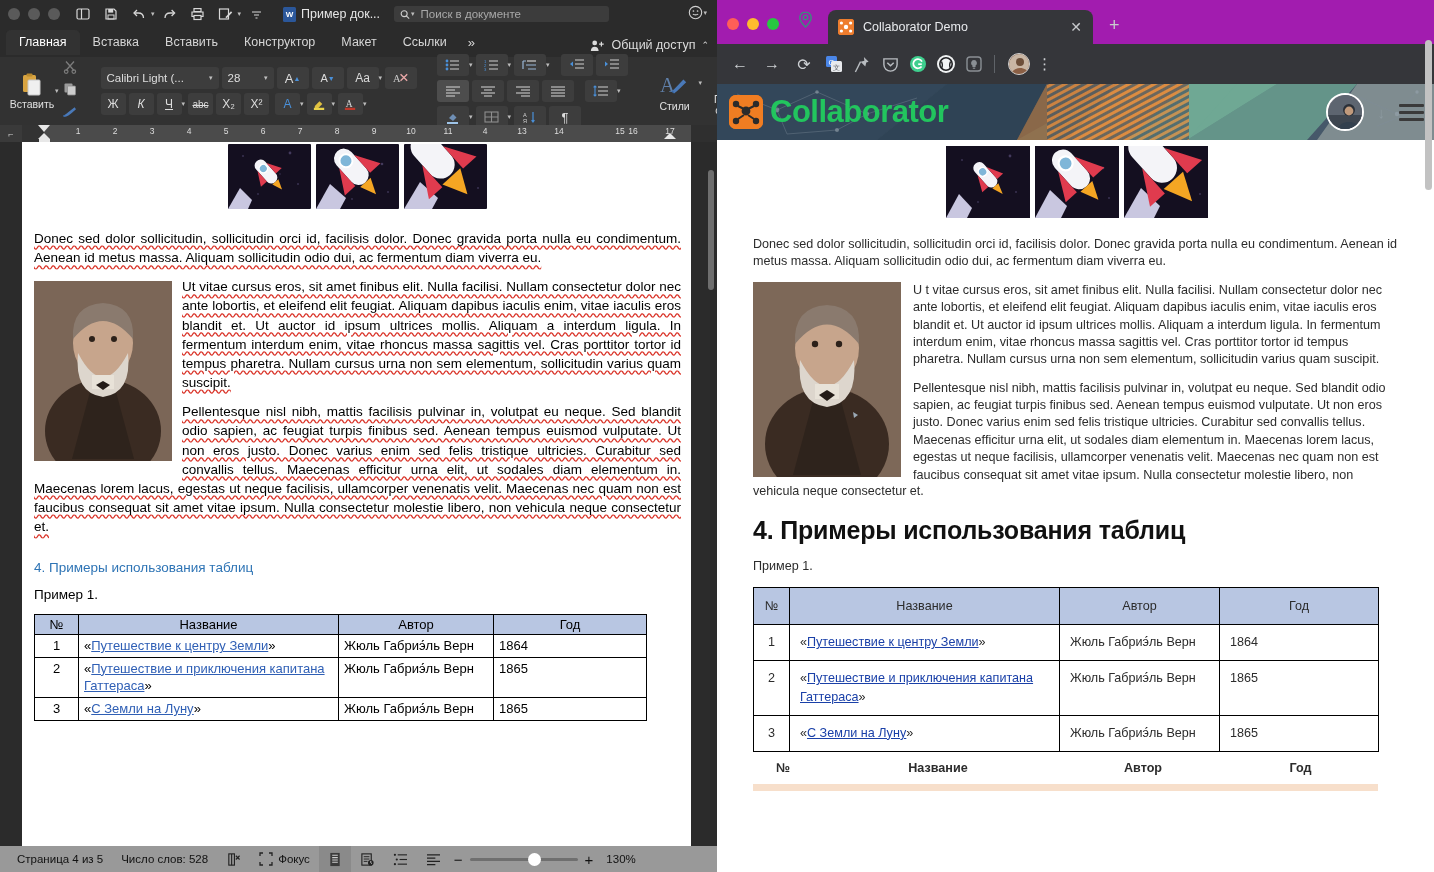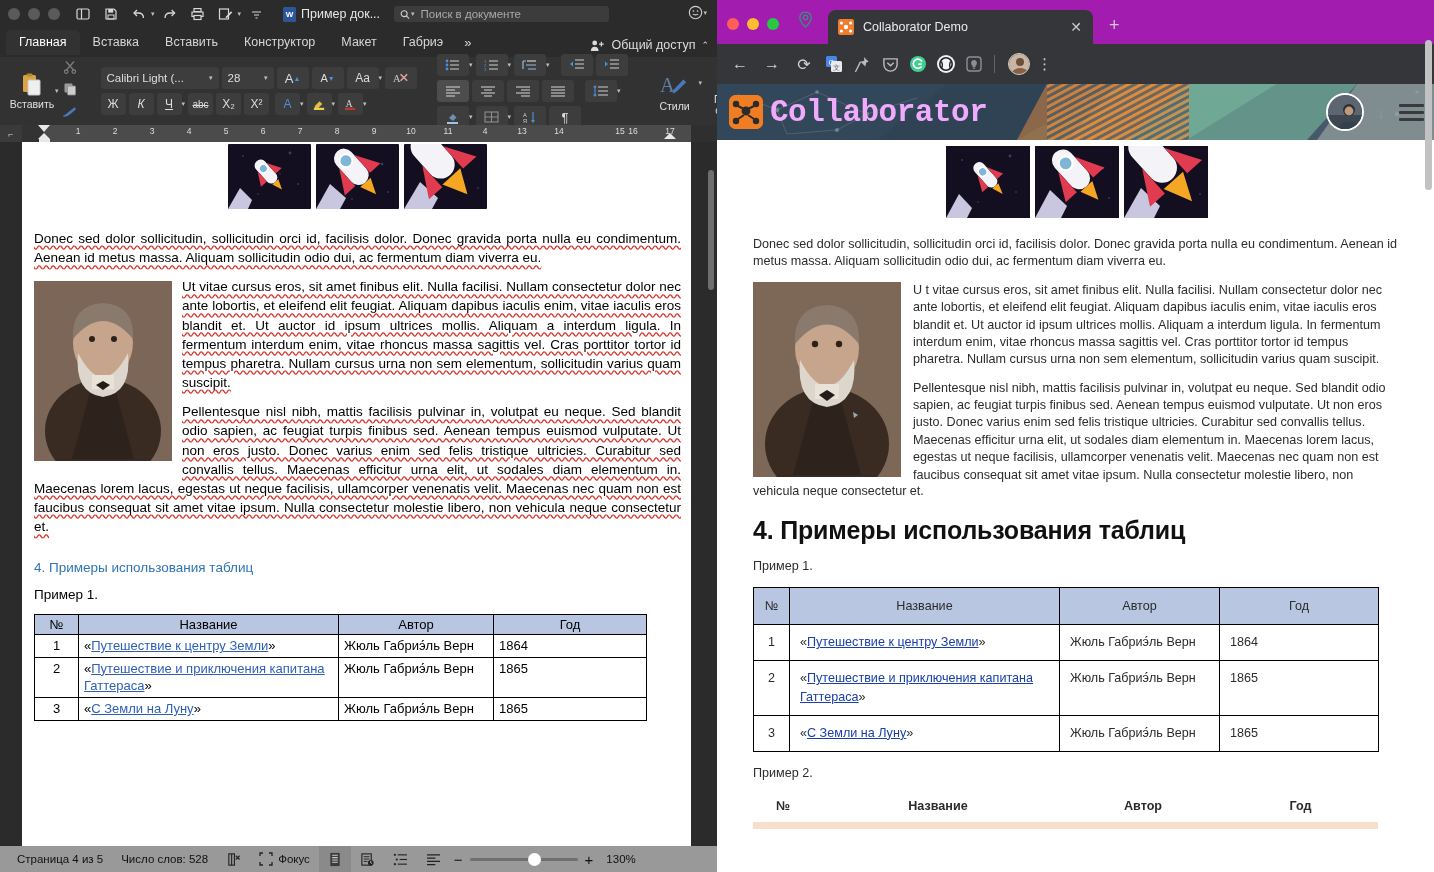--- a/index.html
+++ b/index.html
@@ -104,21 +104,21 @@
   .omni-url { font-size:12.5px; color:#e8eaed; white-space:nowrap; overflow:hidden; }
   .omni-url .path { color:#9aa0a6; }
   .ext { width:22px; height:22px; display:flex; align-items:center; justify-content:center; margin:0 2px; }
   .avatar-sm { width:22px; height:22px; border-radius:50%; background:#8c6a55; border:1px solid #cfcfcf; margin-left:6px; overflow:hidden; position:relative; }
   .kebab { color:#cdd0d3; font-size:15px; padding:0 5px; }
   .tbsep { width:1px; height:18px; background:#5f6368; margin:0 5px; }
 
   .site-header { height:56px; position:relative; overflow:hidden; background:#3d4f5e; display:flex; align-items:center; }
   .logo-wrap { display:flex; align-items:center; gap:7px; padding-left:12px; z-index:3; }
   .logo-sq { width:34px; height:34px; background:#f07d22; border-radius:7px; position:relative; }
-  .logo-text { color:#f0abfc; font-size:31px; font-weight:bold; letter-spacing:-0.5px; font-family:Liberation Mono, monospace; }
+  .logo-text { color:#22c55e; font-size:31px; font-weight:bold; letter-spacing:-0.5px; font-family:Liberation Sans, sans-serif; }
   .hdr-right { position:absolute; right:10px; top:0; height:56px; display:flex; align-items:center; gap:14px; z-index:3; }
   .avatar-lg { width:38px; height:38px; border-radius:50%; border:2px solid #fff; background:#6b6f7a; overflow:hidden; position:relative; }
   .burger { display:flex; flex-direction:column; gap:4px; }
   .burger i { display:block; width:25px; height:3px; background:#3a3a3a; border-radius:1px; }
   .hdr-arrow { color:#8d9aa0; font-size:15px; }
 
   .b-content { flex:1; position:relative; background:#fff; overflow:hidden; padding:0 34px 0 36px; }
   .bp { font-size:12.6px; line-height:1.38; color:#2c2c2c; margin:0 0 11px 0; }
   .brockets { display:flex; gap:5px; justify-content:center; padding-top:6px; }
   .brk { width:84px; height:72px; }
@@ -217,21 +217,21 @@
         <span class="caret">▾</span>
       </div>
     </div>
 
     <div class="w-tabs">
       <div class="w-tab active">Главная</div>
       <div class="w-tab">Вставка</div>
       <div class="w-tab">Вставить</div>
       <div class="w-tab">Конструктор</div>
       <div class="w-tab">Макет</div>
-      <div class="w-tab">Габриэ</div>
+      <div class="w-tab">Ссылки</div>
       <div class="w-more">»</div>
       <div class="share">
         <svg width="15" height="13" viewBox="0 0 16 14">
             <circle cx="5" cy="4.2" r="2.6" fill="#dcdcdc"></circle>
             <path d="M0.8 13c0-3 1.9-4.6 4.2-4.6S9.2 10 9.2 13z" fill="#dcdcdc"></path>
             <path d="M12.2 3v5M9.7 5.5h5" stroke="#dcdcdc" stroke-width="1.3"></path>
           </svg>
         <span>Общий доступ</span>
         <span style="font-size:9px;">⌃</span>
       </div>
@@ -905,21 +905,20 @@
         </tr>
         <tr>
           <td class="ctr">3</td>
           <td><span>«</span><span class="ltr">С Земли на Луну</span><span>»</span></td>
           <td>Жюль Габриэ́ль Верн</td>
           <td>1865</td>
         </tr>
       </tbody>
         </table>
 
-      <p class="bex" style="margin-top:14px;margin-bottom:10px;">Пример 2.</p>
 
       <table class="bt2">
         <colgroup>
             <col style="width:60px">
             <col style="width:250px">
             <col style="width:160px">
             <col style="width:155px">
           </colgroup>
         <tbody>
             <tr>

